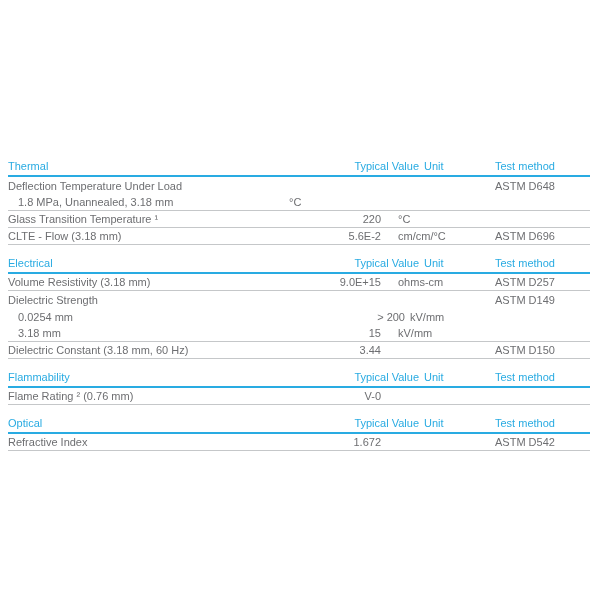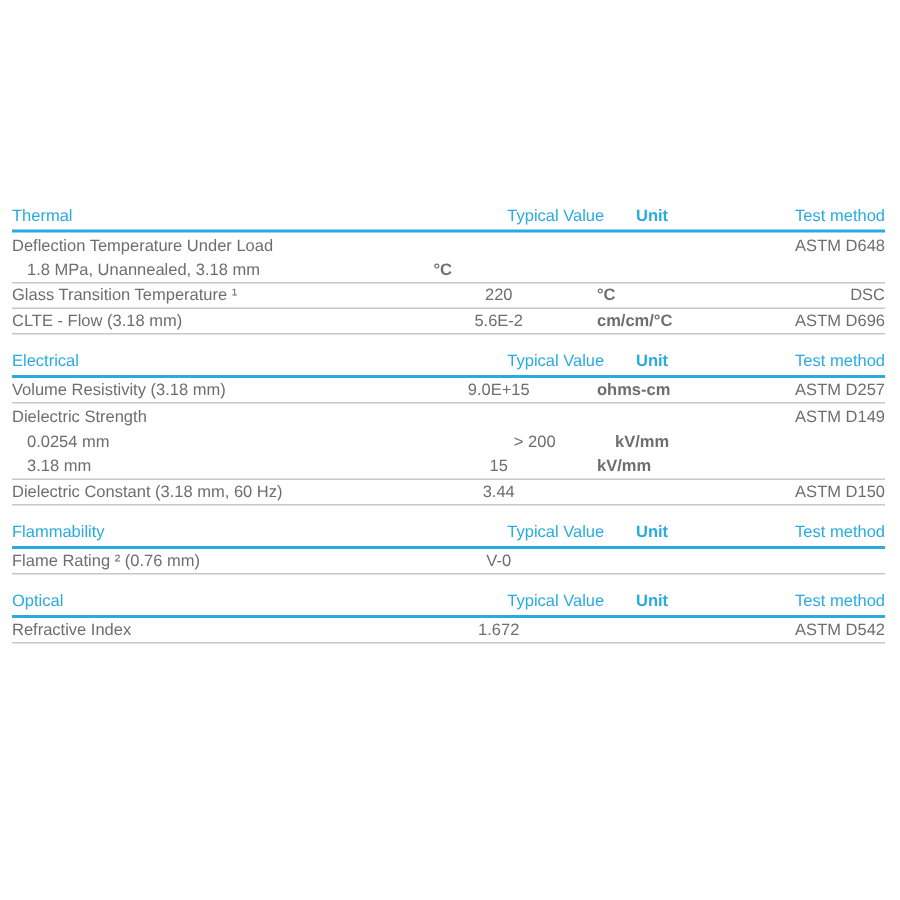--- a/index.html
+++ b/index.html
@@ -6,43 +6,43 @@
     --accent:#29ABE2;
     --text:#6D6E71;
     --line:#C5C7C9;
   }
   html,body{margin:0;padding:0;}
   body{
     width:600px;height:600px;background:#ffffff;position:relative;
     font-family:"Liberation Sans", sans-serif;
   }
   .sheet{
-    position:absolute;left:8px;top:138px;width:582px;
+    position:absolute;left:8px;top:160px;width:582px;
     color:var(--text);font-size:11px;
   }
   .section{margin-bottom:12px;}
   .grid{
     display:grid;
     grid-template-columns:1fr 97px 90px 95px;
     align-items:center;
   }
   .sec-header{
     color:var(--accent);
     border-bottom:2px solid var(--accent);
     padding-bottom:3px;
     line-height:12px;
   }
   .sec-header .c-value,.sec-header .c-unit{transform:translateX(14px);}
   .row{height:17px;line-height:16px;box-sizing:border-box;}
   .row.b{border-bottom:1px solid var(--line);gap:12px;}
   .c-label{white-space:nowrap;overflow:hidden;}
   .row.indent .c-label{padding-left:10px;}
-  .c-value{text-align:center;white-space:nowrap;}
-  .c-unit{padding-left:5px;white-space:nowrap;font-weight:bold;}
-  .c-method{text-align:right;white-space:nowrap;}
+  .c-value{text-align:right;white-space:nowrap;}
+  .c-unit{padding-left:5px;white-space:nowrap;}
+  .c-method{text-align:left;white-space:nowrap;}
 </style>
 </head>
 <body>
 
 <div class="sheet">
 
   <div class="section">
     <div class="grid sec-header">
       <span class="c-label">Thermal</span>
       <span class="c-value">Typical Value</span>
@@ -57,21 +57,20 @@
     </div>
     <div class="grid row indent b">
       <span class="c-label">1.8 MPa, Unannealed, 3.18 mm</span>
       <span class="c-unit">°C</span>
       <span class="c-method"></span>
     </div>
     <div class="grid row b">
       <span class="c-label">Glass Transition Temperature ¹</span>
       <span class="c-value">220</span>
       <span class="c-unit">°C</span>
-      <span class="c-method">DSC</span>
     </div>
     <div class="grid row b">
       <span class="c-label">CLTE - Flow (3.18 mm)</span>
       <span class="c-value">5.6E-2</span>
       <span class="c-unit">cm/cm/°C</span>
       <span class="c-method">ASTM D696</span>
     </div>
   </div>
 
   <div class="section">

